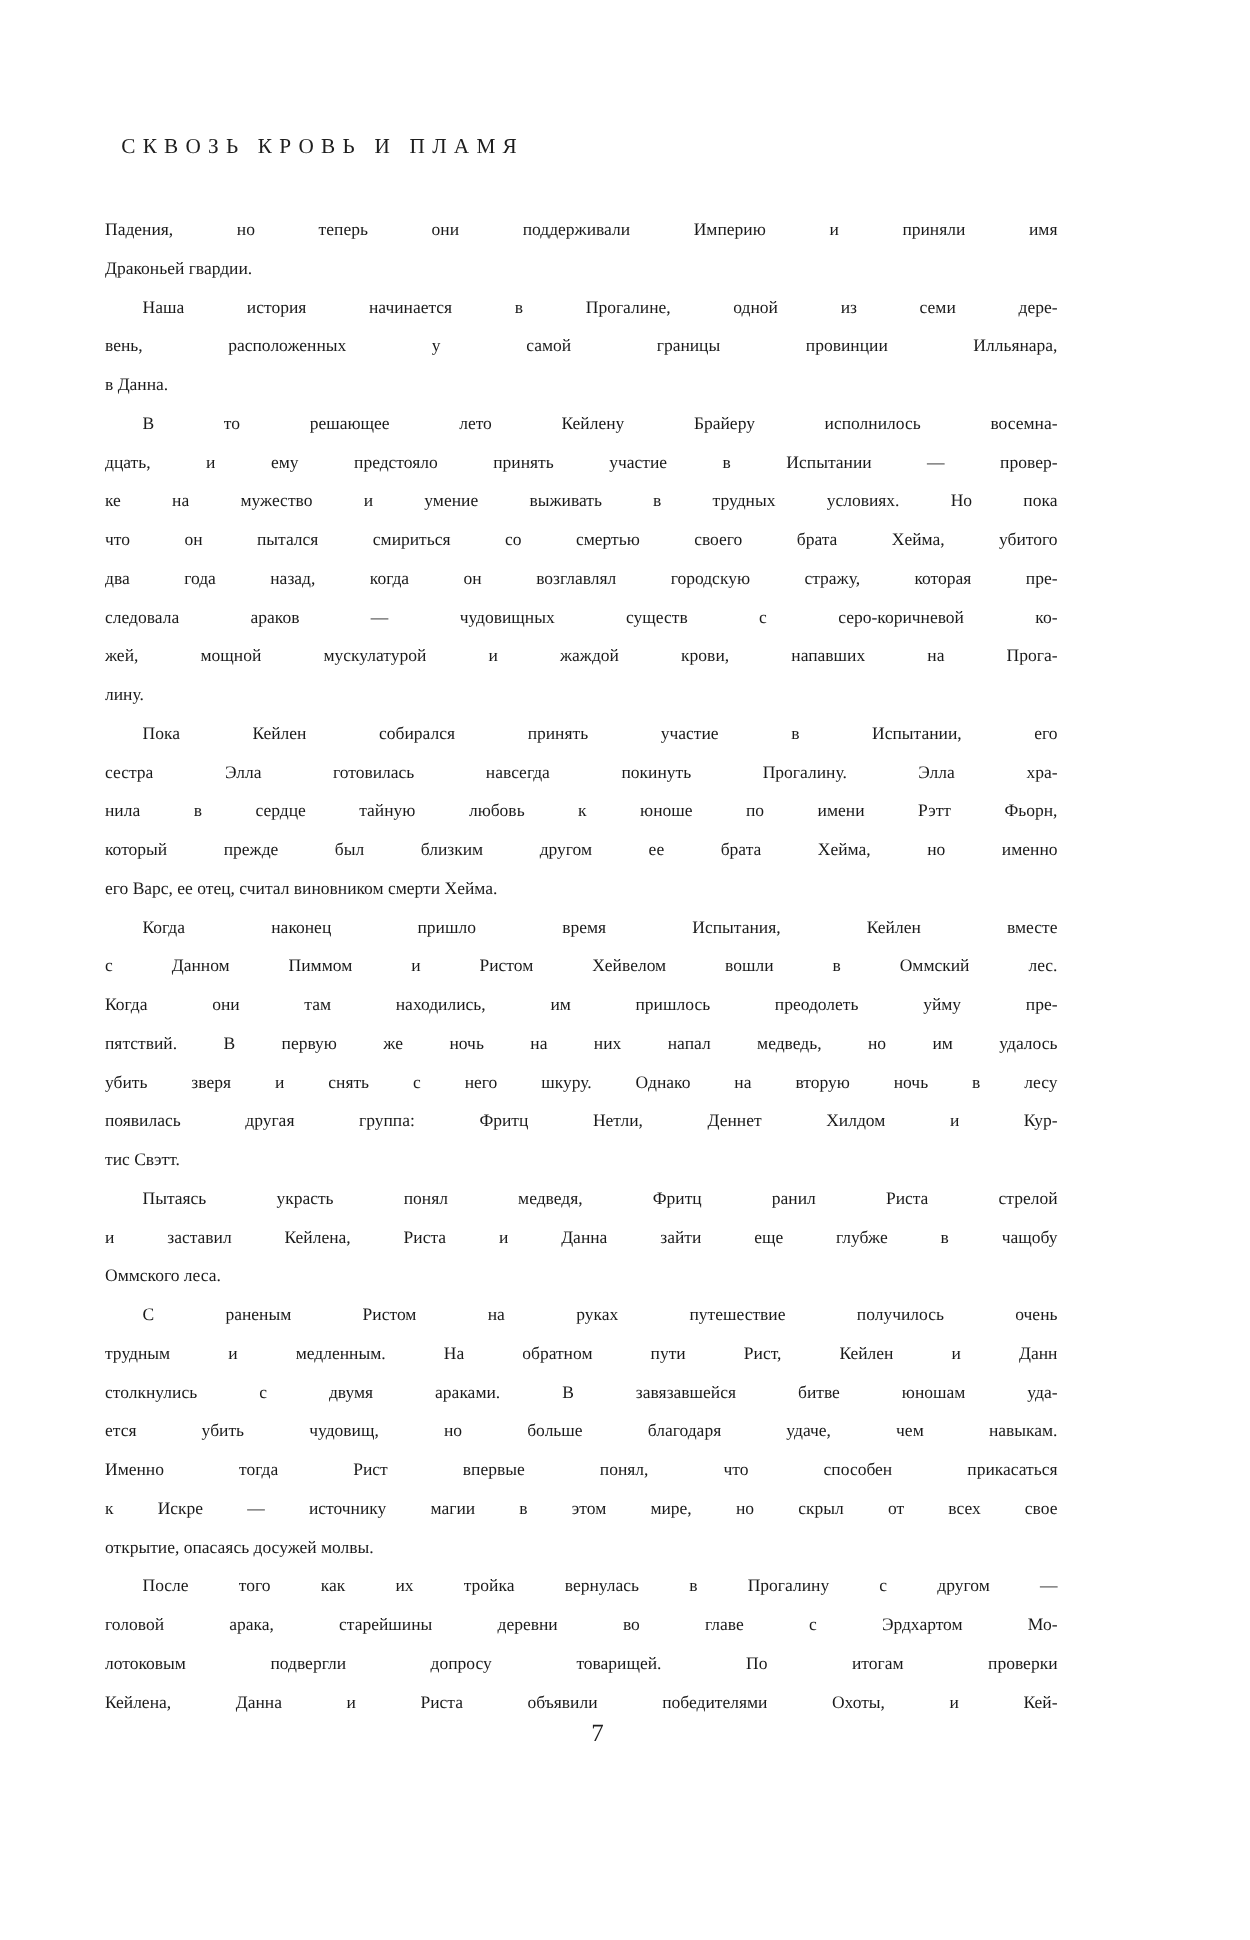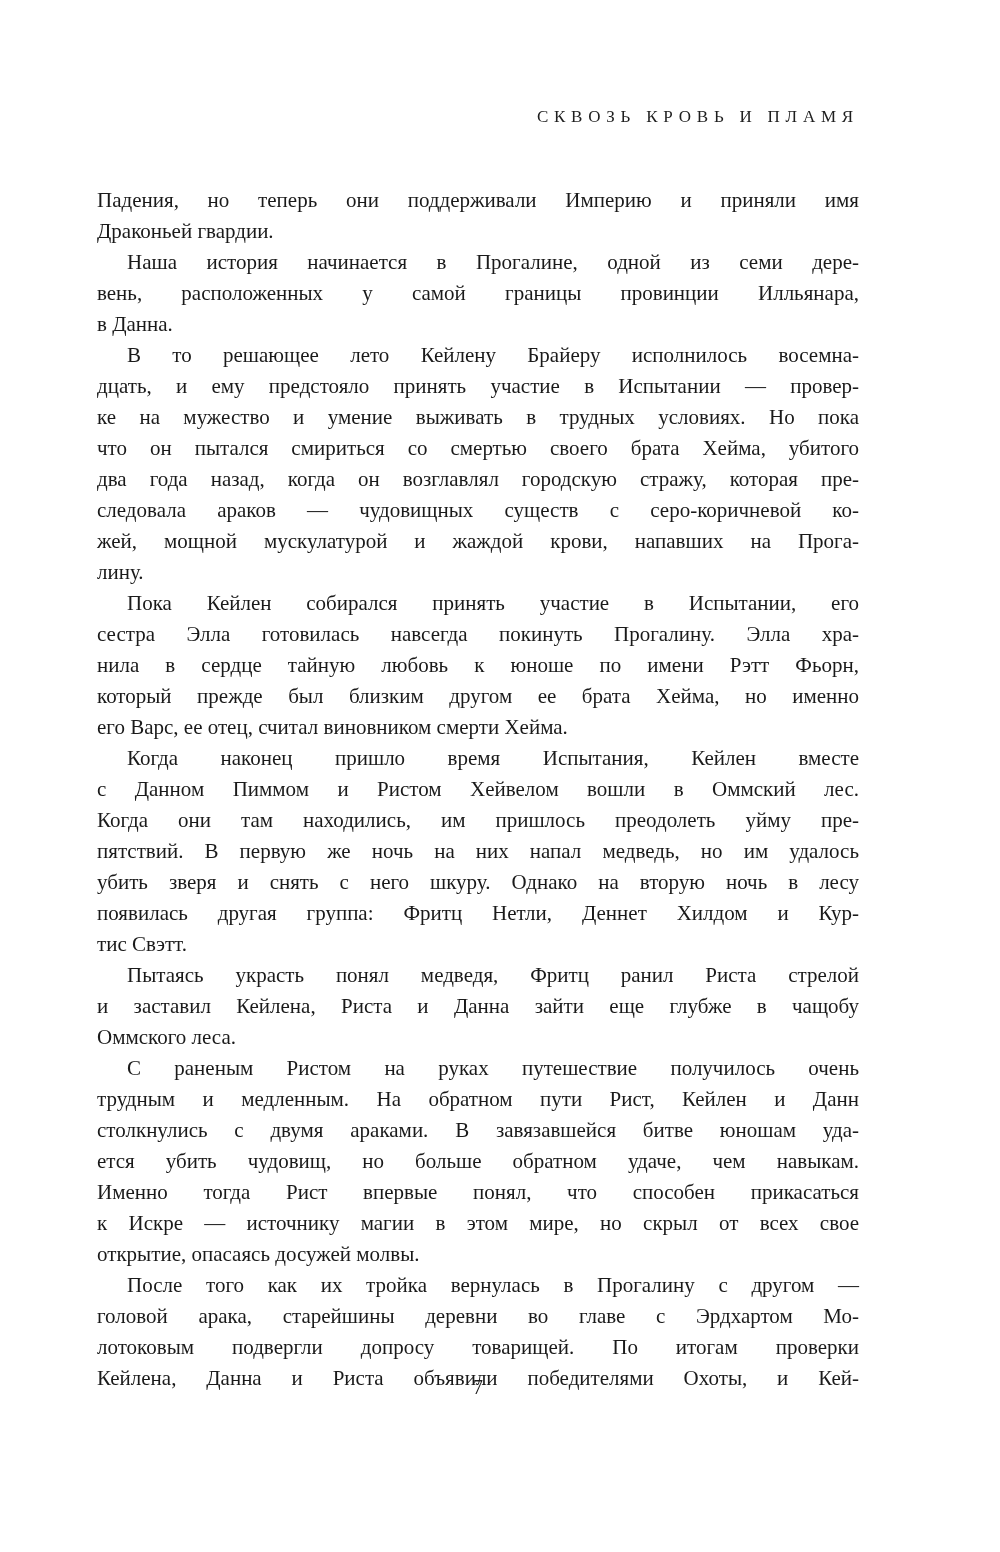--- a/index.html
+++ b/index.html
@@ -14,35 +14,34 @@
     background: #ffffff;
     overflow: hidden;
     font-family: "Liberation Serif", "DejaVu Serif", serif;
     color: #1a1a1a;
   }
   .running-header {
     position: absolute;
     top: 107px;
     left: 97px;
     width: 762px;
-    text-align: right;
+    text-align: left;
     font-size: 17px;
     letter-spacing: 0.34em;
     text-transform: uppercase;
     color: #1e1e1e;
     white-space: nowrap;
   }
   .body-text {
     position: absolute;
     top: 169px;
-    left: 97px;
+    left: 84px;
     width: 762px;
-    font-size: 21px;
+    font-size: 14px;
     line-height: 31px;
-    margin-top: 16px;
   }
   .paragraph {
     margin: 0;
     padding: 0;
   }
   .line {
     white-space: nowrap;
     text-align: justify;
     text-align-last: justify;
     height: 31px;
@@ -110,21 +109,21 @@
       </div>
       <div class="paragraph">
         <div class="line indent">Пытаясь украсть понял медведя, Фритц ранил Риста стрелой</div>
         <div class="line">и заставил Кейлена, Риста и Данна зайти еще глубже в чащобу</div>
         <div class="line last">Оммского леса.</div>
       </div>
       <div class="paragraph">
         <div class="line indent">С раненым Ристом на руках путешествие получилось очень</div>
         <div class="line">трудным и медленным. На обратном пути Рист, Кейлен и Данн</div>
         <div class="line">столкнулись с двумя араками. В завязавшейся битве юношам уда-</div>
-        <div class="line">ется убить чудовищ, но больше обратном удаче, чем навыкам.</div>
+        <div class="line">ется убить чудовищ, но больше благодаря удаче, чем навыкам.</div>
         <div class="line">Именно тогда Рист впервые понял, что способен прикасаться</div>
         <div class="line">к Искре — источнику магии в этом мире, но скрыл от всех свое</div>
         <div class="line last">открытие, опасаясь досужей молвы.</div>
       </div>
       <div class="paragraph">
         <div class="line indent">После того как их тройка вернулась в Прогалину с другом —</div>
         <div class="line">головой арака, старейшины деревни во главе с Эрдхартом Мо-</div>
         <div class="line">лотоковым подвергли допросу товарищей. По итогам проверки</div>
         <div class="line">Кейлена, Данна и Риста объявили победителями Охоты, и Кей-</div>
       </div>

